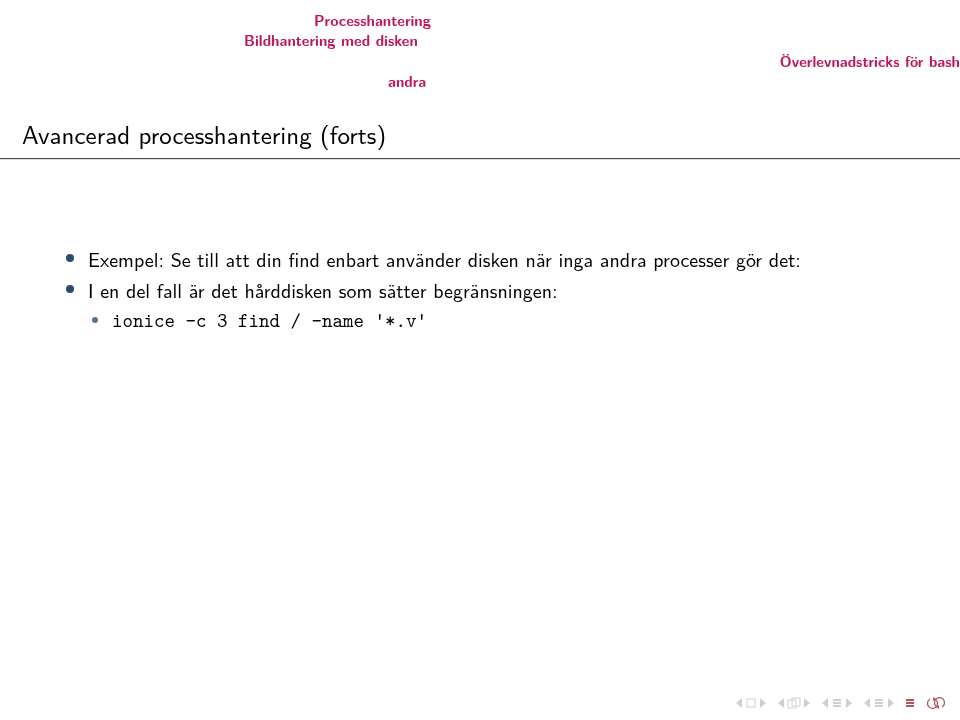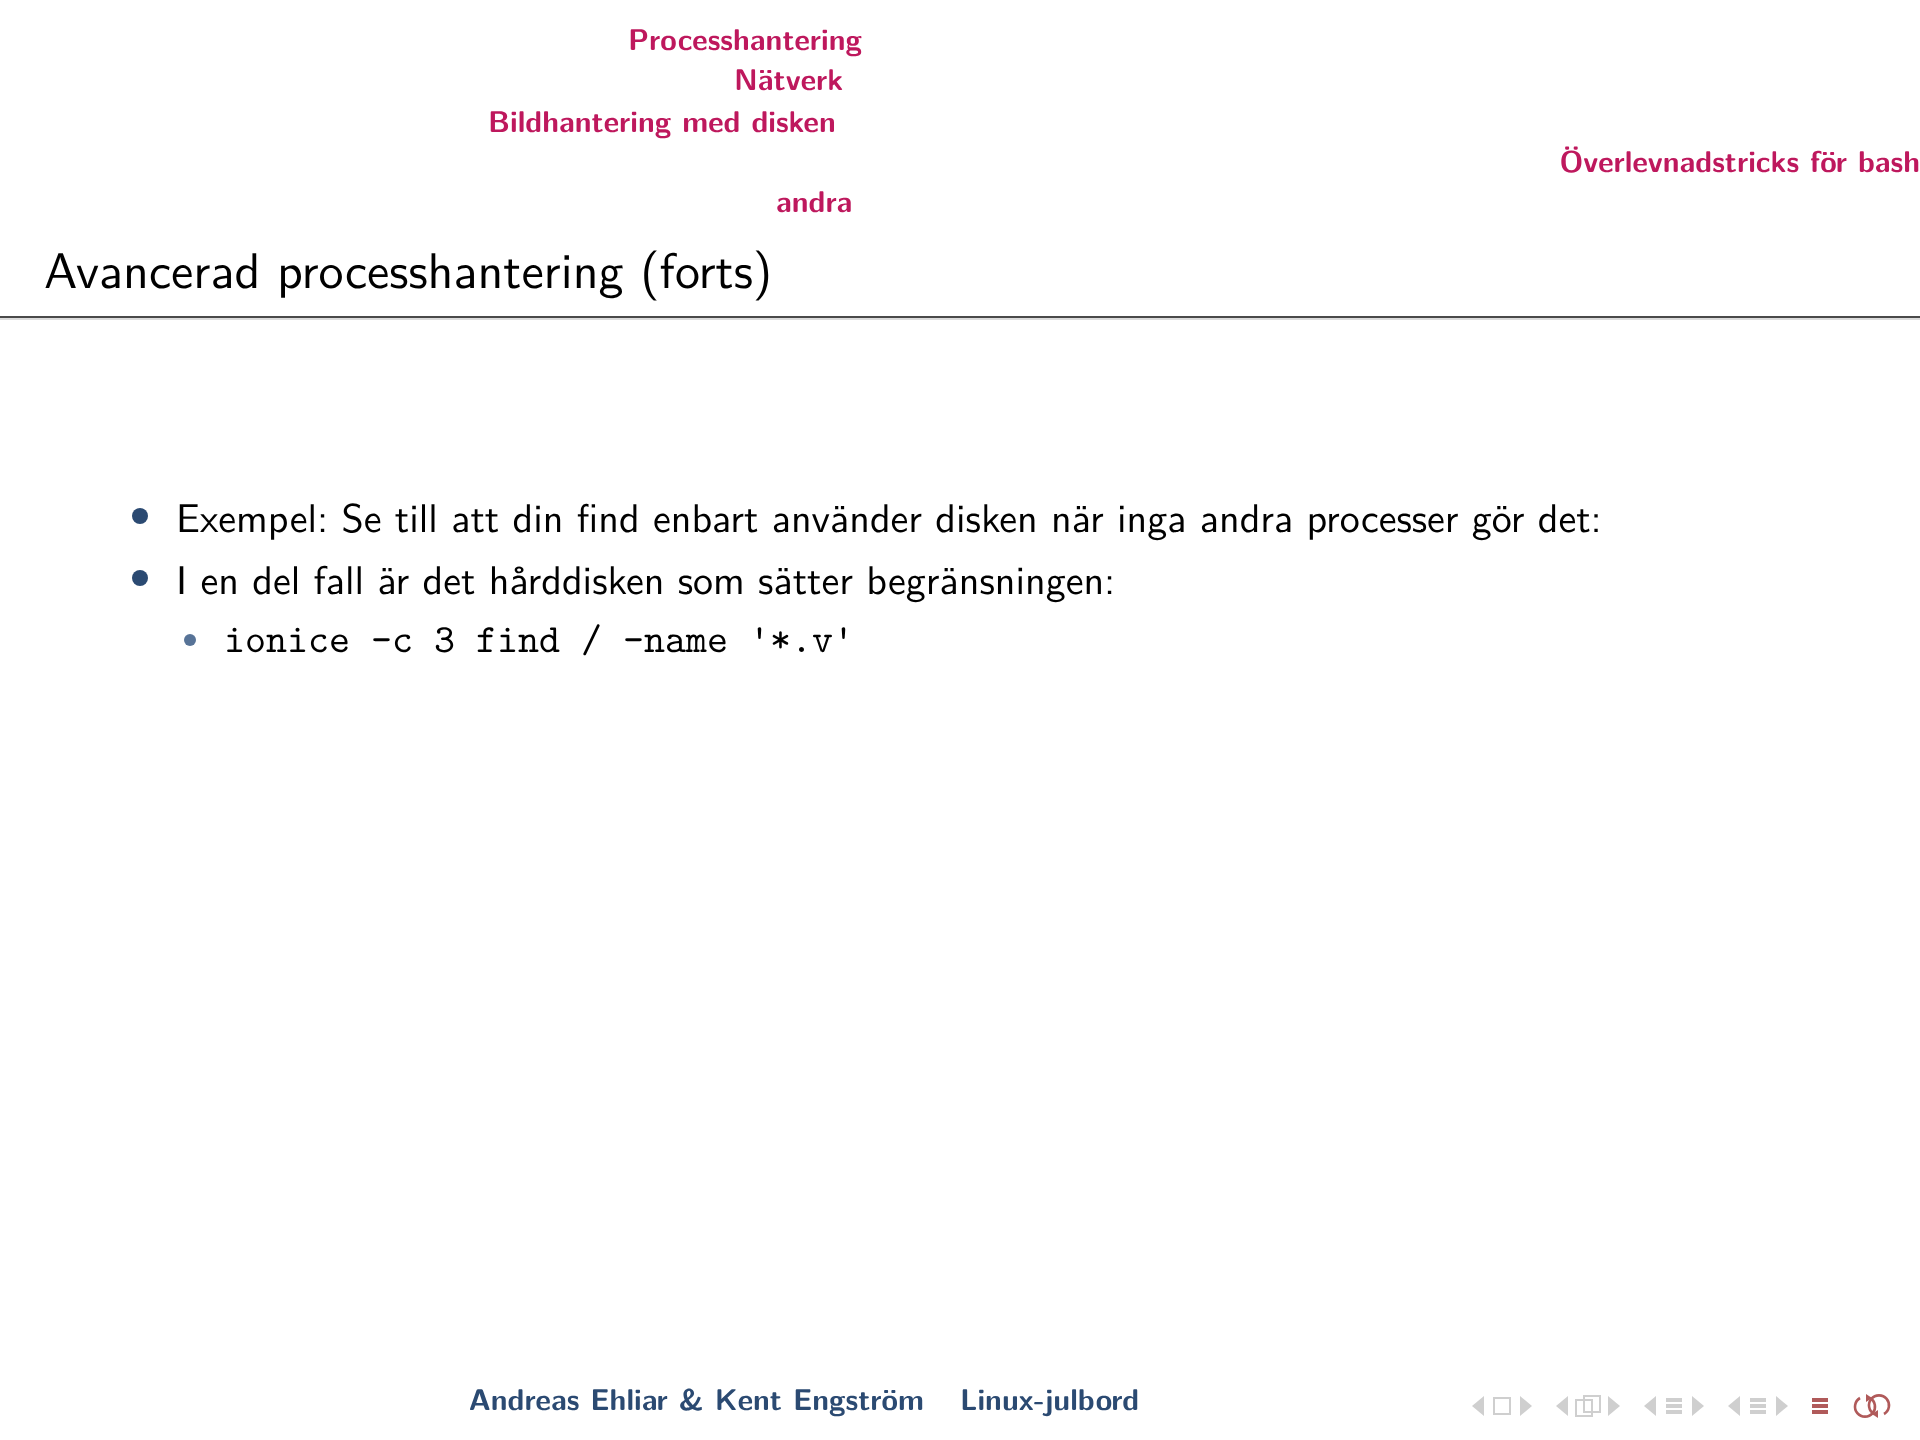--- a/index.html
+++ b/index.html
@@ -138,42 +138,37 @@
   .nav-ctrl svg { display: block; }
   .hand { cursor: default; }
 </style>
 </head>
 <body>
 
 <div class="slide">
 
   <div class="nav-topics">
     <div class="t1">Processhantering</div>
-    <div class="t2">Nätverk</div>
     <div class="t3">Bildhantering med disken</div>
     <div class="t4">Överlevnadstricks för bash</div>
     <div class="t5">andra</div>
   </div>
 
   <div class="title-region">
     <div class="frame-title">Avancerad processhantering (forts)</div>
     <div class="title-divider-dark"></div>
     <div class="title-divider-light"></div>
   </div>
 
   <div class="content">
     <div class="bullet-level1">Exempel: Se till att din find enbart använder disken när inga andra processer gör det:</div>
     <div class="bullet-level1">I en del fall är det hårddisken som sätter begränsningen:</div>
     <div class="bullet-level2 mono">ionice -c 3 find / -name '*.v'</div>
   </div>
 
-  <div class="footer">
-    <div class="author">Andreas Ehliar &amp; Kent Engström</div>
-    <div class="lecture">Linux-julbord</div>
-  </div>
 
   <div class="nav-ctrl">
     <span class="group hand">
       <svg width="10" height="12" viewBox="0 0 10 12">
           <path d="M8 1 L2 6 L8 11 Z" fill="#cfcfcf"></path>
         </svg>
       <svg width="12" height="12" viewBox="0 0 12 12">
           <rect x="2" y="2" width="8" height="8" fill="none" stroke="#cfcfcf" stroke-width="1"></rect>
         </svg>
       <svg width="10" height="12" viewBox="0 0 10 12">

